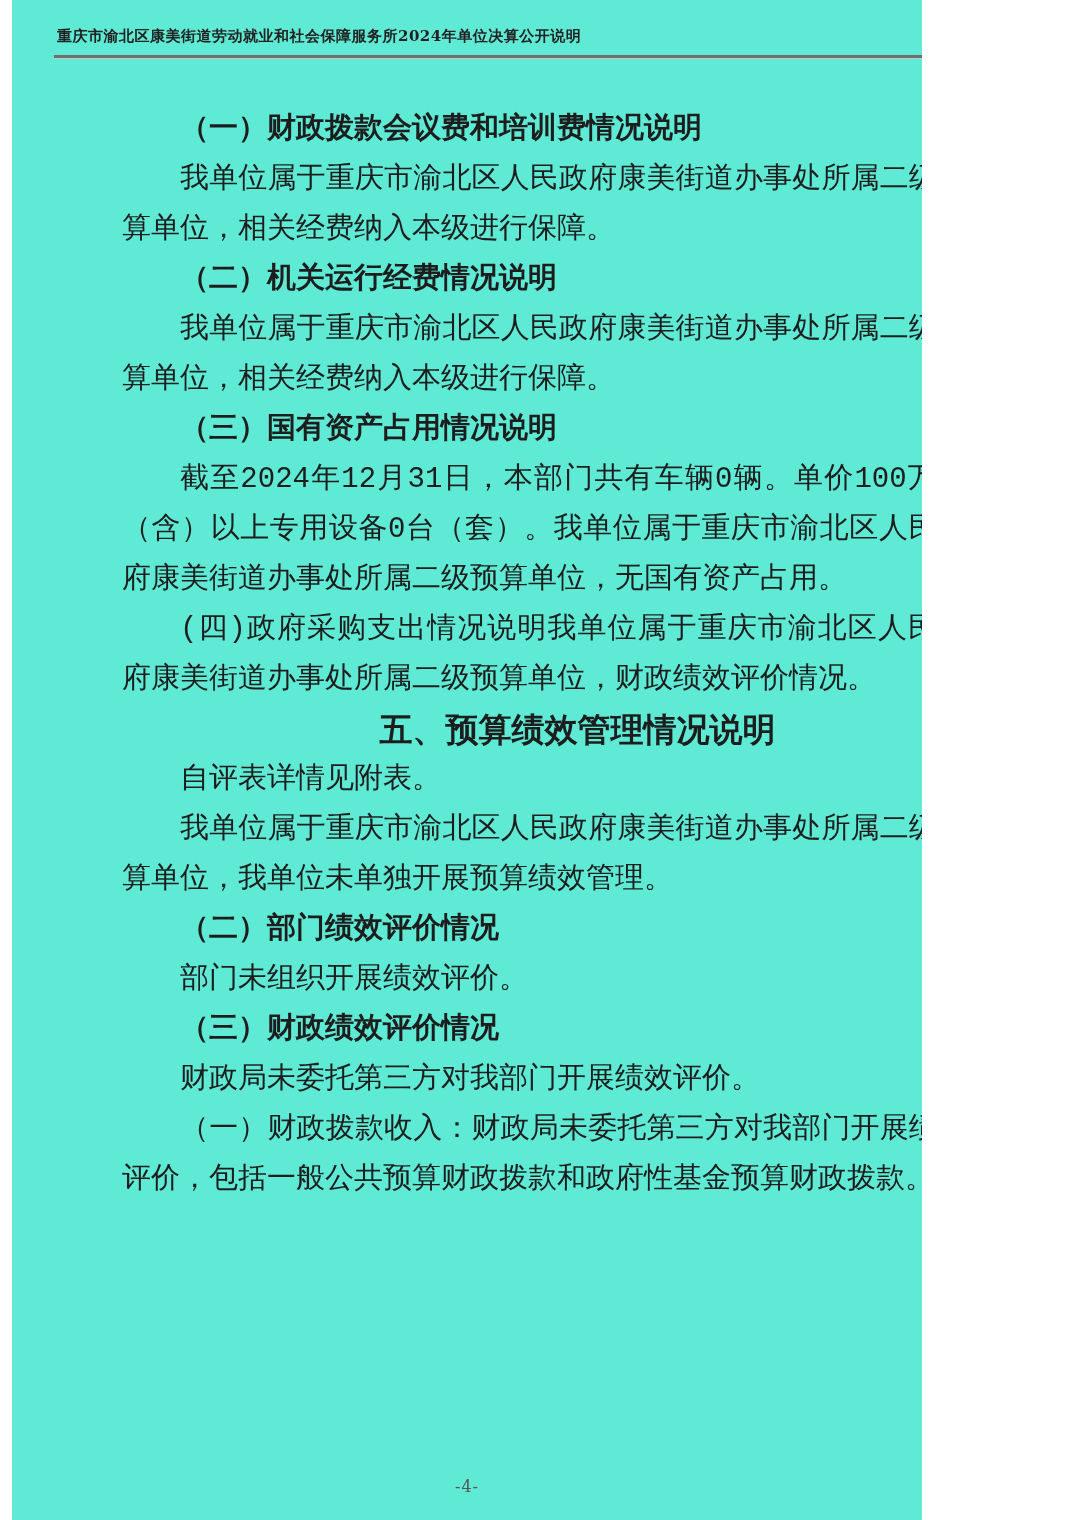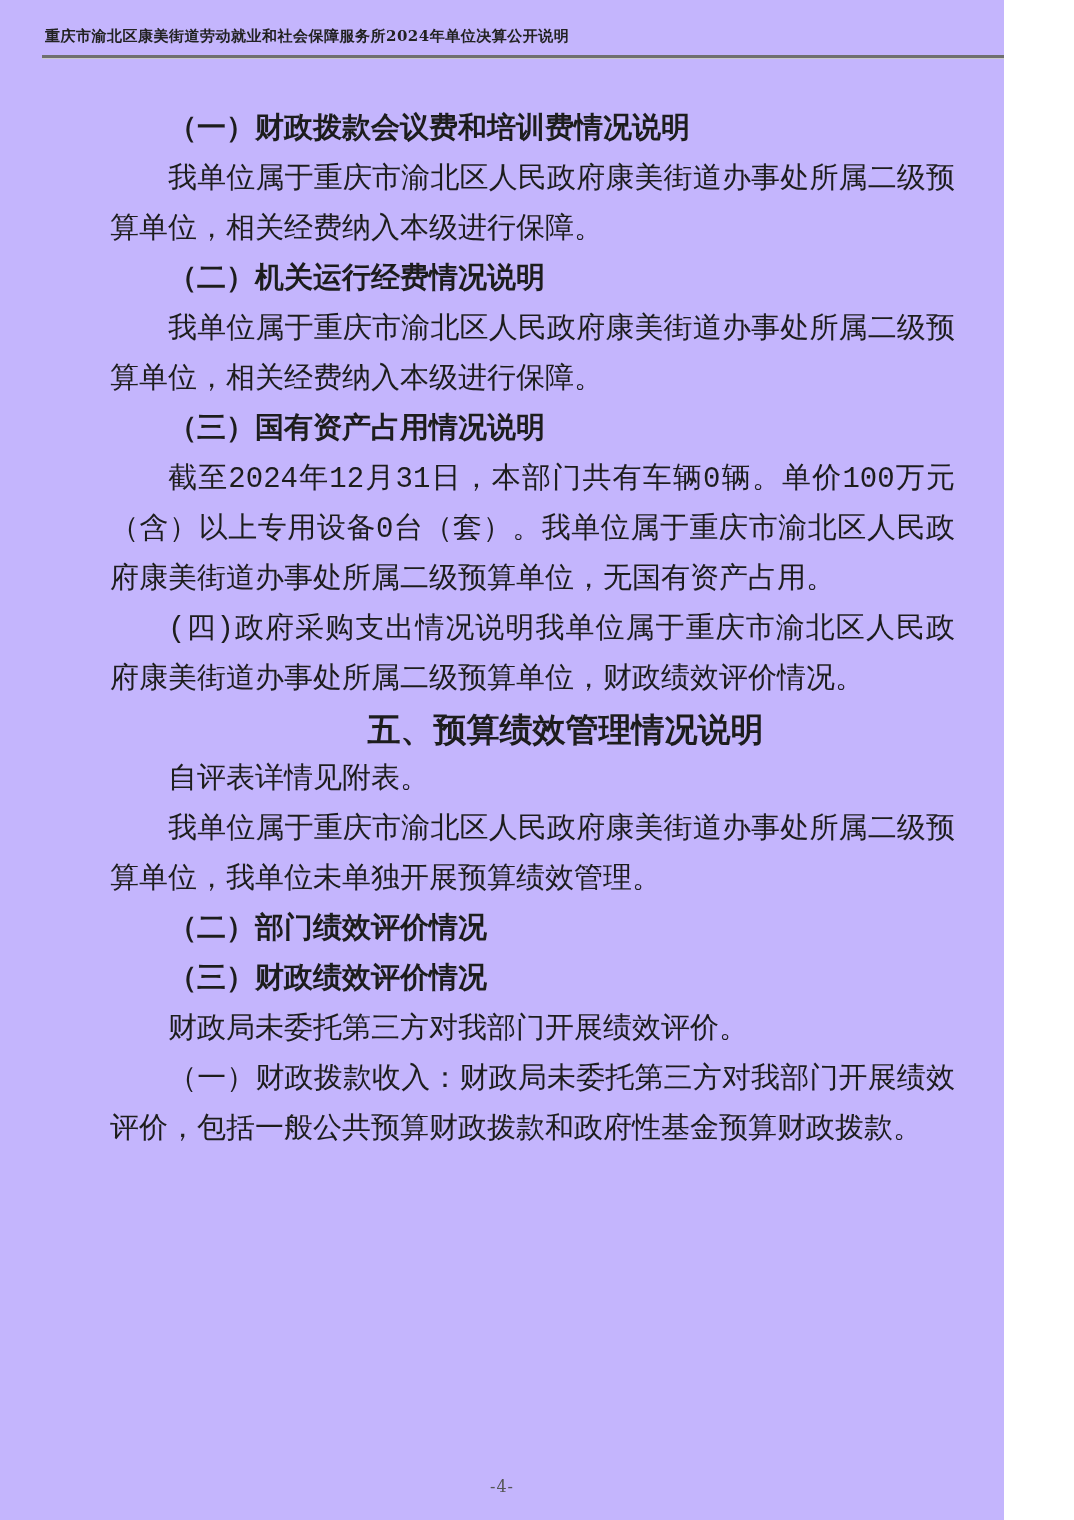--- a/index.html
+++ b/index.html
@@ -2,26 +2,27 @@
 <html><head>
 <meta charset="utf-8">
 <style>
   html, body {
     margin: 0;
     padding: 0;
     background: #ffffff;
   }
   .page {
     position: relative;
-    width: 1004px;
+    width: 910px;
     height: 1520px;
-    background: #c4b5fd;
+    background: #5eead4;
     overflow: hidden;
     font-family: "DejaVu Serif", serif;
     color: #1d1d1d;
+    margin-left: 12px;
   }
   .doc-header {
     position: absolute;
     left: 45px;
     top: 27px;
     width: 990px;
     font-size: 15px;
     font-weight: bold;
     letter-spacing: 0.5px;
     color: #222222;
@@ -87,20 +88,21 @@
     <p class="para">我单位属于重庆市渝北区人民政府康美街道办事处所属二级预算单位，相关经费纳入本级进行保障。</p>
     <p class="para sub">（二）机关运行经费情况说明</p>
     <p class="para">我单位属于重庆市渝北区人民政府康美街道办事处所属二级预算单位，相关经费纳入本级进行保障。</p>
     <p class="para sub">（三）国有资产占用情况说明</p>
     <p class="para">截至2024年12月31日，本部门共有车辆0辆。单价100万元（含）以上专用设备0台（套）。我单位属于重庆市渝北区人民政府康美街道办事处所属二级预算单位，无国有资产占用。</p>
     <p class="para">(四)政府采购支出情况说明我单位属于重庆市渝北区人民政府康美街道办事处所属二级预算单位，财政绩效评价情况。</p>
     <p class="para chapter">五、预算绩效管理情况说明</p>
     <p class="para">自评表详情见附表。</p>
     <p class="para">我单位属于重庆市渝北区人民政府康美街道办事处所属二级预算单位，我单位未单独开展预算绩效管理。</p>
     <p class="para sub">（二）部门绩效评价情况</p>
+    <p class="para">部门未组织开展绩效评价。</p>
     <p class="para sub">（三）财政绩效评价情况</p>
     <p class="para">财政局未委托第三方对我部门开展绩效评价。</p>
     <p class="para">（一）财政拨款收入：财政局未委托第三方对我部门开展绩效评价，包括一般公共预算财政拨款和政府性基金预算财政拨款。</p>
   </div>
 
   <div class="doc-footer">-4-</div>
 
 </div>
 
 </body></html>

